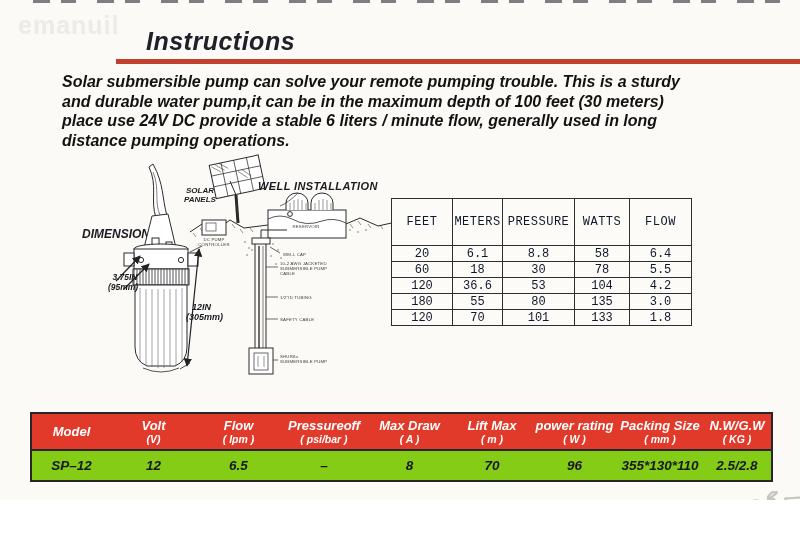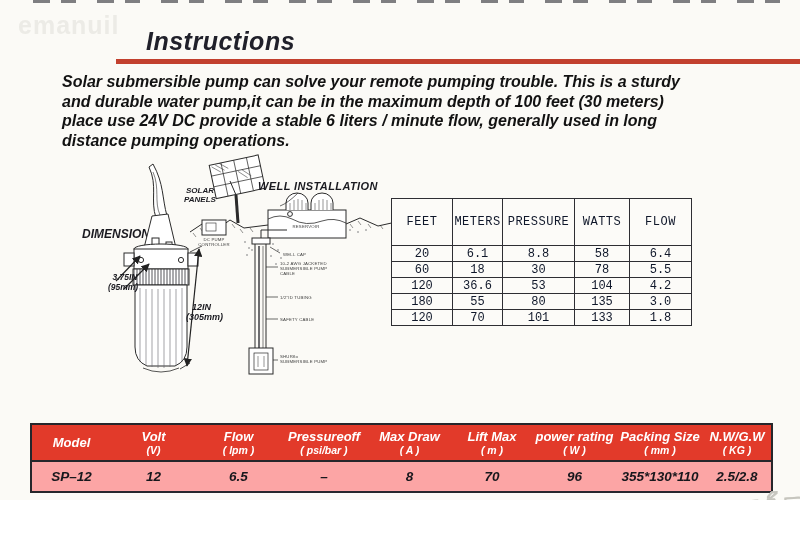--- a/index.html
+++ b/index.html
@@ -31,27 +31,27 @@
   .t-tiny{font:400 4.3px "Liberation Sans",sans-serif;fill:#3c3c3c;letter-spacing:.2px;}
 
   
   .spec-table{position:absolute;left:391px;top:198px;border-collapse:collapse;
     font-family:"Liberation Mono",monospace;color:#0f172a;background:#fcfbf8;}
   .spec-table th,.spec-table td{border:1px solid #2e2e33;text-align:center;padding:0;}
   .spec-table th{height:46px;font-size:12px;font-weight:normal;letter-spacing:.5px;}
   .spec-table td{height:15px;font-size:12px;}
 
   
-  .pump-table{position:absolute;left:30px;top:423px;width:741px;border-collapse:collapse;
+  .pump-table{position:absolute;left:30px;top:412px;width:741px;border-collapse:collapse;
     font-style:italic;font-weight:bold;table-layout:fixed;}
   .pump-table th{background:#e23a2a;color:#fff;height:35px;vertical-align:middle;
     padding:0;border:0;}
   .pump-table .h-lbl{font-size:13px;line-height:14px;}
   .pump-table .h-unit{font-size:10.5px;line-height:12px;}
-  .pump-table td{background:#fca5a5;color:#17171c;font-size:13.5px;text-align:center;
+  .pump-table td{background:#84cc16;color:#17171c;font-size:13.5px;text-align:center;
     height:29px;border-top:2px solid #26262b;padding:0;}
   .pump-table{border:2px solid #26262b;}
 
   .wm-bazar{position:absolute;left:688px;top:493px;font-size:36px;font-weight:bold;
     color:#fdfdfa;-webkit-text-stroke:2px #c6c5be;
     text-shadow:1px 1px 0 #d9d8d2,-1px 1px 0 #d9d8d2,1px -1px 0 #d9d8d2,-1px -1px 0 #d9d8d2;
     transform:rotate(-4deg);letter-spacing:-1px;}
 </style>
 </head>
 <body>

